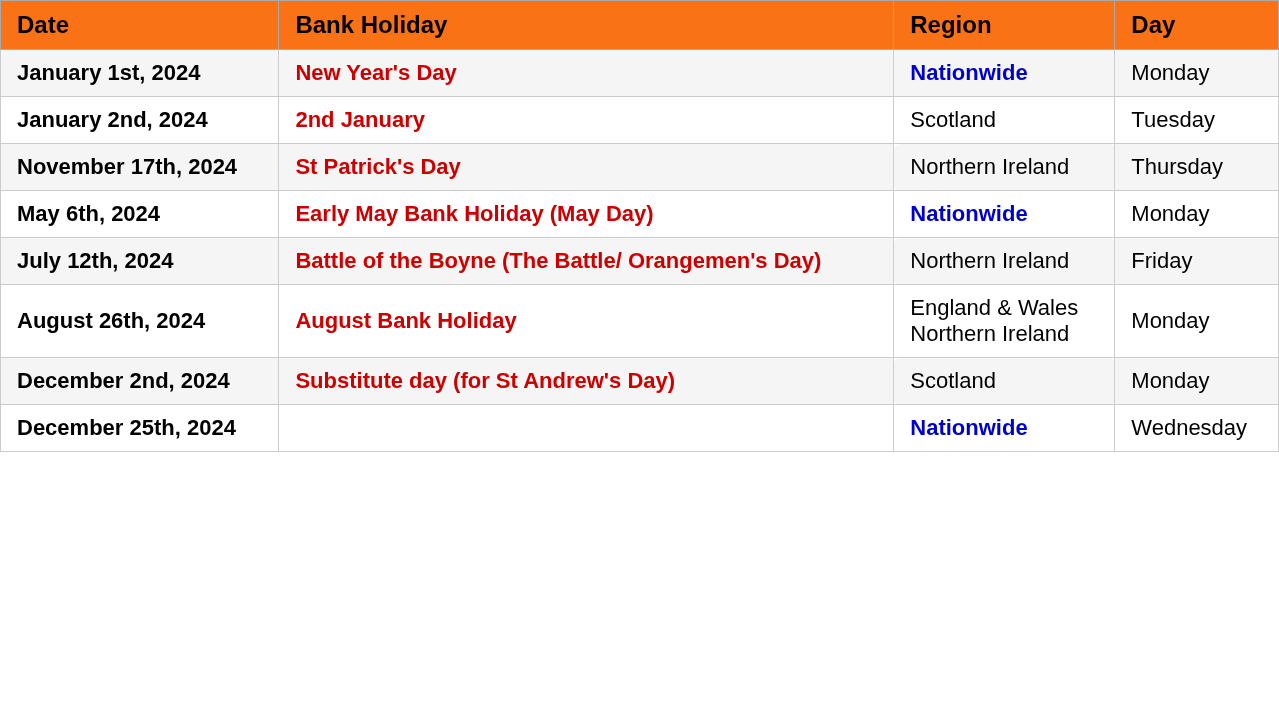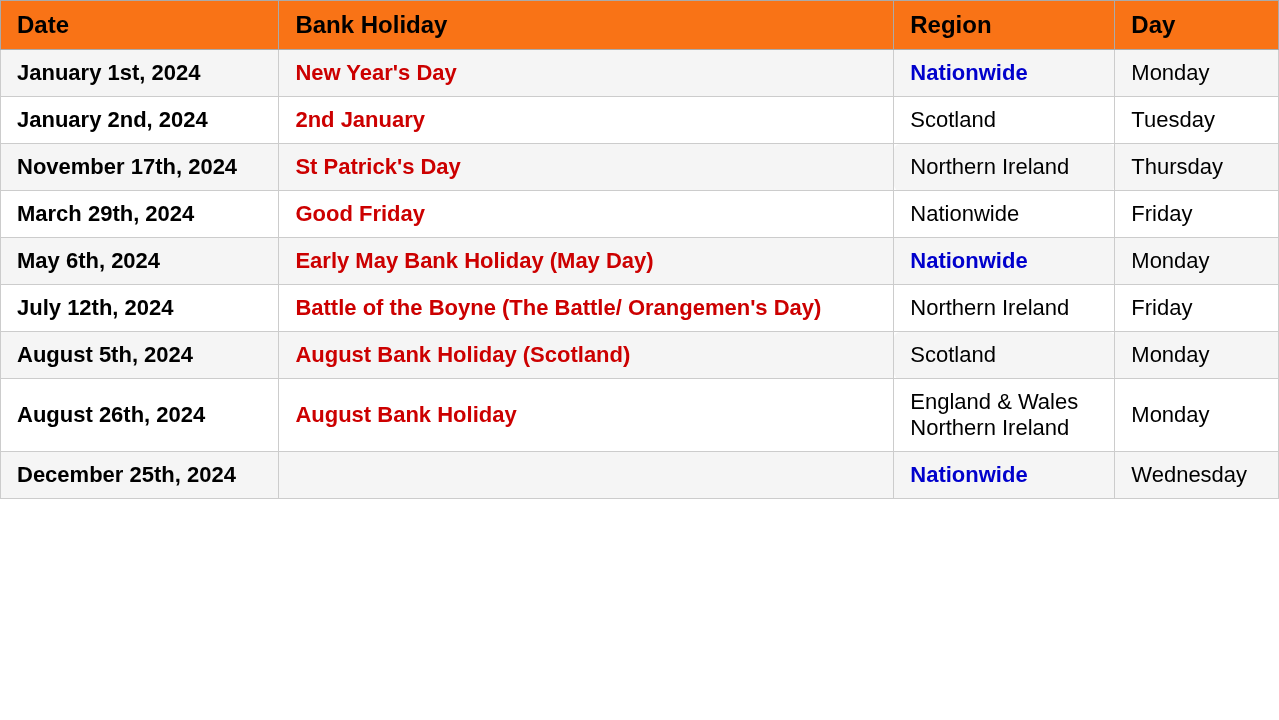--- a/index.html
+++ b/index.html
@@ -105,47 +105,41 @@
           <td class="region-normal">Scotland</td>
           <td class="day-cell">Tuesday</td>
         </tr>
         <tr>
           <td class="date-cell">November 17th, 2024</td>
           <td><span class="holiday-name">St Patrick's Day</span></td>
           <td class="region-normal">Northern Ireland</td>
           <td class="day-cell">Thursday</td>
         </tr>
         <tr>
-          <td class="date-cell">March 29th, 2024</td>
-          <td><span class="holiday-name">Good Friday</span></td>
-          <td class="region-normal">Nationwide</td>
-          <td class="day-cell">Friday</td>
-        </tr>
-        <tr>
           <td class="date-cell">May 6th, 2024</td>
           <td><span class="holiday-name">Early May Bank Holiday (May Day)</span></td>
           <td class="region-nationwide">Nationwide</td>
           <td class="day-cell">Monday</td>
         </tr>
         <tr>
           <td class="date-cell">July 12th, 2024</td>
           <td><span class="holiday-name">Battle of the Boyne (The Battle/ Orangemen's Day)</span></td>
           <td class="region-normal">Northern Ireland</td>
           <td class="day-cell">Friday</td>
         </tr>
         <tr>
-          <td class="date-cell">August 5th, 2024</td>
-          <td><span class="holiday-name">August Bank Holiday (Scotland)</span></td>
-          <td class="region-normal">Scotland</td>
+          <td class="date-cell">August 26th, 2024</td>
+          <td><span class="holiday-name">August Bank Holiday</span></td>
+          <td class="region-normal">England &amp; Wales<br>Northern Ireland</td>
           <td class="day-cell">Monday</td>
         </tr>
         <tr>
-          <td class="date-cell">August 26th, 2024</td>
-          <td><span class="holiday-name">August Bank Holiday</span></td>
-          <td class="region-normal">England &amp; Wales<br>Northern Ireland</td>
+          <td class="date-cell">December 2nd, 2024</td>
+          <td><span class="holiday-name">Substitute day (for St Andrew's Day)</span></td>
+          <td class="region-normal">Scotland</td>
           <td class="day-cell">Monday</td>
         </tr>
         <tr>
           <td class="date-cell">December 25th, 2024</td>
           <td></td>
           <td class="region-nationwide">Nationwide</td>
           <td class="day-cell">Wednesday</td>
         </tr>
       </tbody>
   </table>

